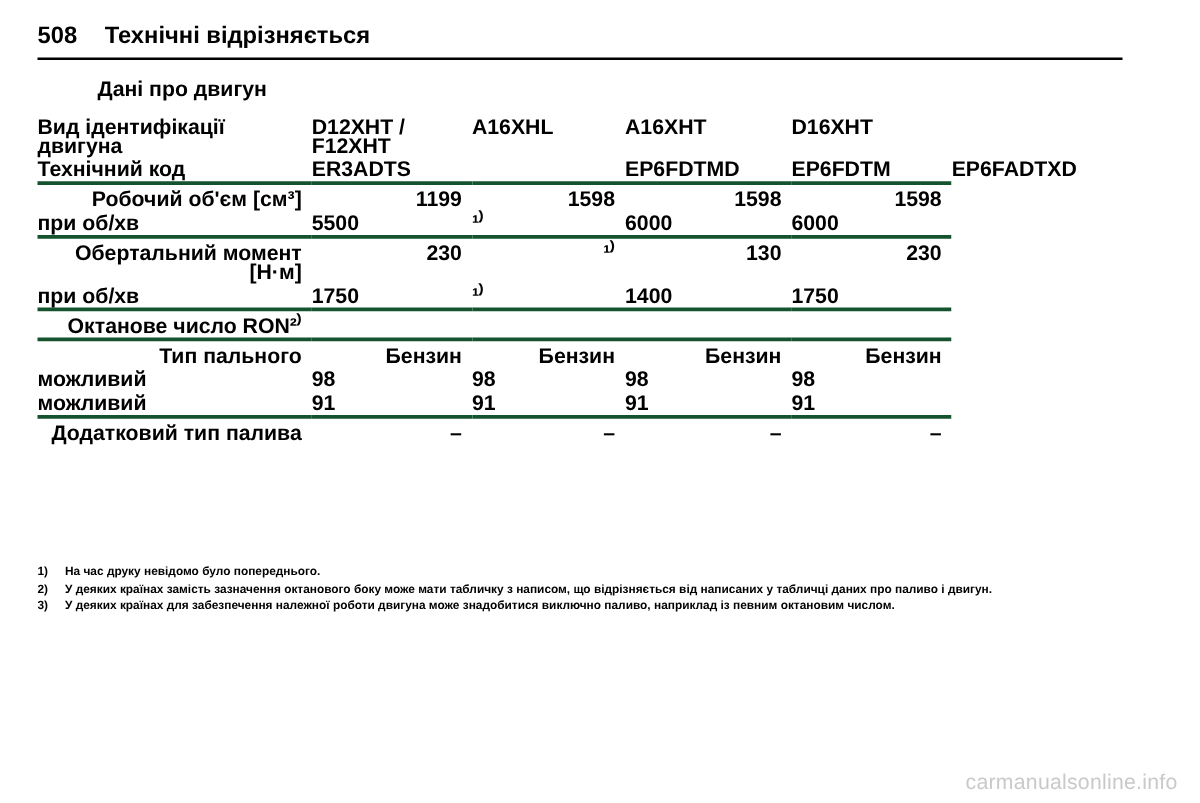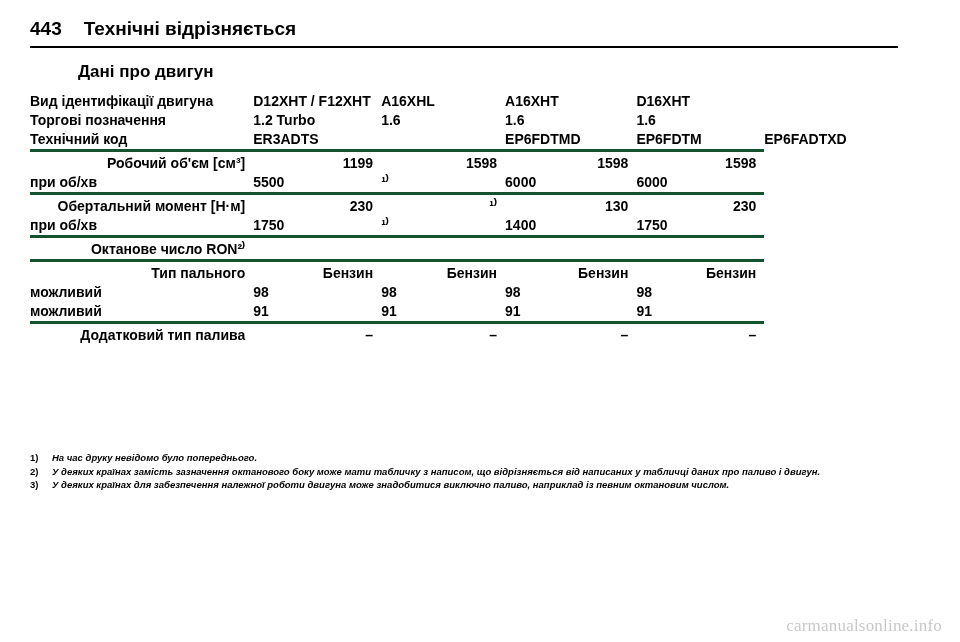--- a/index.html
+++ b/index.html
@@ -55,21 +55,21 @@
     margin-left: 48px;
   }
 
   
   .spec-table {
     position: absolute;
     left: 30px;
     top: 92px;
     width: 868px;
     border-collapse: collapse;
-    font-size: 14px;
+    font-size: 17px;
     font-weight: bold;
   }
   .spec-table td {
     padding: 2px 0 2px 0;
     vertical-align: top;
     line-height: 15px;
   }
   .spec-table td.label {
     width: 278px;
     padding-right: 8px;
@@ -100,64 +100,56 @@
   .footnote {
     display: flex;
     margin-bottom: 1px;
   }
   .fn-num {
     width: 22px;
     flex: 0 0 22px;
   }
   .fn-text {
     flex: 1 1 auto;
-    font-style: italic;
   }
 
   
   .watermark {
     position: absolute;
     right: 18px;
     bottom: 6px;
     font-size: 17px;
     color: #c9c9c9;
-    font-family: Liberation Serif, serif;
+    font-family: Liberation Sans, sans-serif;
     letter-spacing: 0.2px;
   }
 </style>
 </head>
 <body>
 
 <div class="page">
 
   <div class="header">
-    <span class="page-number">443</span>
+    <span class="page-number">508</span>
     <span class="header-title">Технічні відрізняється</span>
   </div>
 
   <div class="section-title">Дані про двигун</div>
 
   <table class="spec-table">
     <tbody>
 
       <tr class="firstrow">
         <td class="label">Вид ідентифікації двигуна</td>
         <td class="val">D12XHT / F12XHT</td>
         <td class="val">A16XHL</td>
         <td class="val">A16XHT</td>
         <td class="val">D16XHT</td>
       </tr>
 
-      <tr>
-        <td class="label">Торгові позначення</td>
-        <td class="val">1.2 Turbo</td>
-        <td class="val">1.6</td>
-        <td class="val">1.6</td>
-        <td class="val">1.6</td>
-      </tr>
 
       <tr>
         <td class="label">Технічний код</td>
         <td class="val">ER3ADTS</td>
         <td class="val"></td>
         <td class="val">EP6FDTMD</td>
         <td class="val">EP6FDTM</td>
         <td class="val">EP6FADTXD</td>
       </tr>
 

